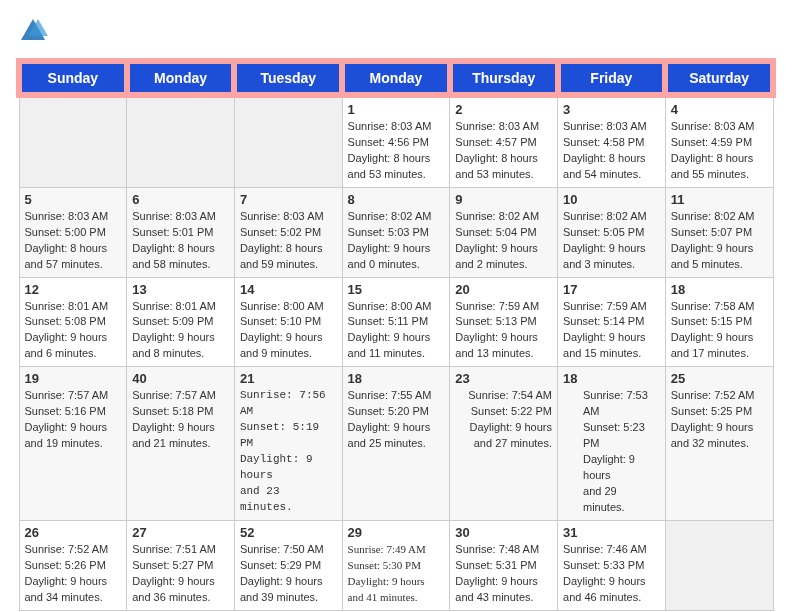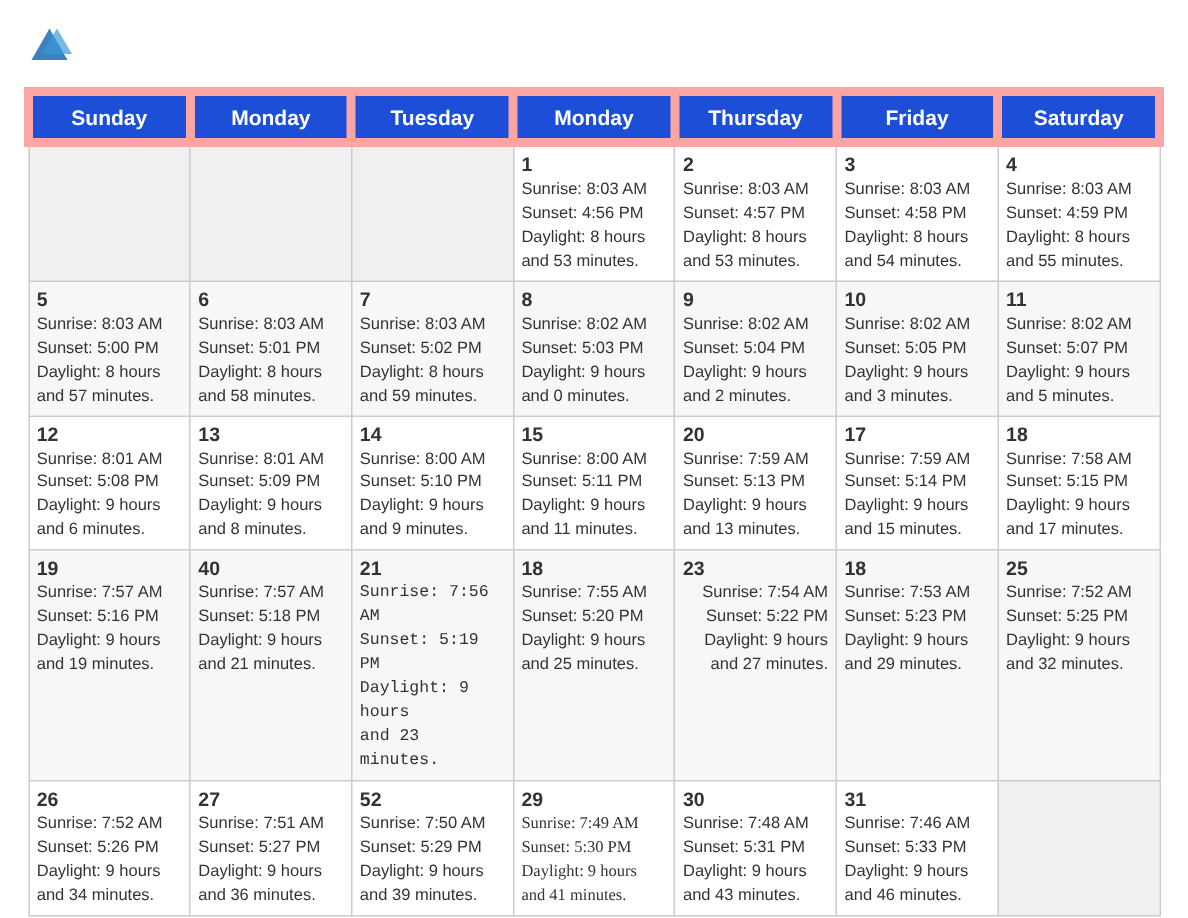--- a/index.html
+++ b/index.html
@@ -280,21 +280,21 @@
         </td>
         <td>
           <div class="day-number">23</div>
           <div class="day-info" style="white-space: pre-line; text-align: right;">Sunrise: 7:54 AM
 Sunset: 5:22 PM
 Daylight: 9 hours
 and 27 minutes.</div>
         </td>
         <td>
           <div class="day-number">18</div>
-          <div class="day-info" style="white-space: pre-line;">Sunrise: 7:53 AM
+          <div class="day-info" style="white-space: pre-line; margin-left: 20px;">Sunrise: 7:53 AM
 Sunset: 5:23 PM
 Daylight: 9 hours
 and 29 minutes.</div>
         </td>
         <td>
           <div class="day-number">25</div>
           <div class="day-info" style="white-space: pre-line;">Sunrise: 7:52 AM
 Sunset: 5:25 PM
 Daylight: 9 hours
 and 32 minutes.</div>

